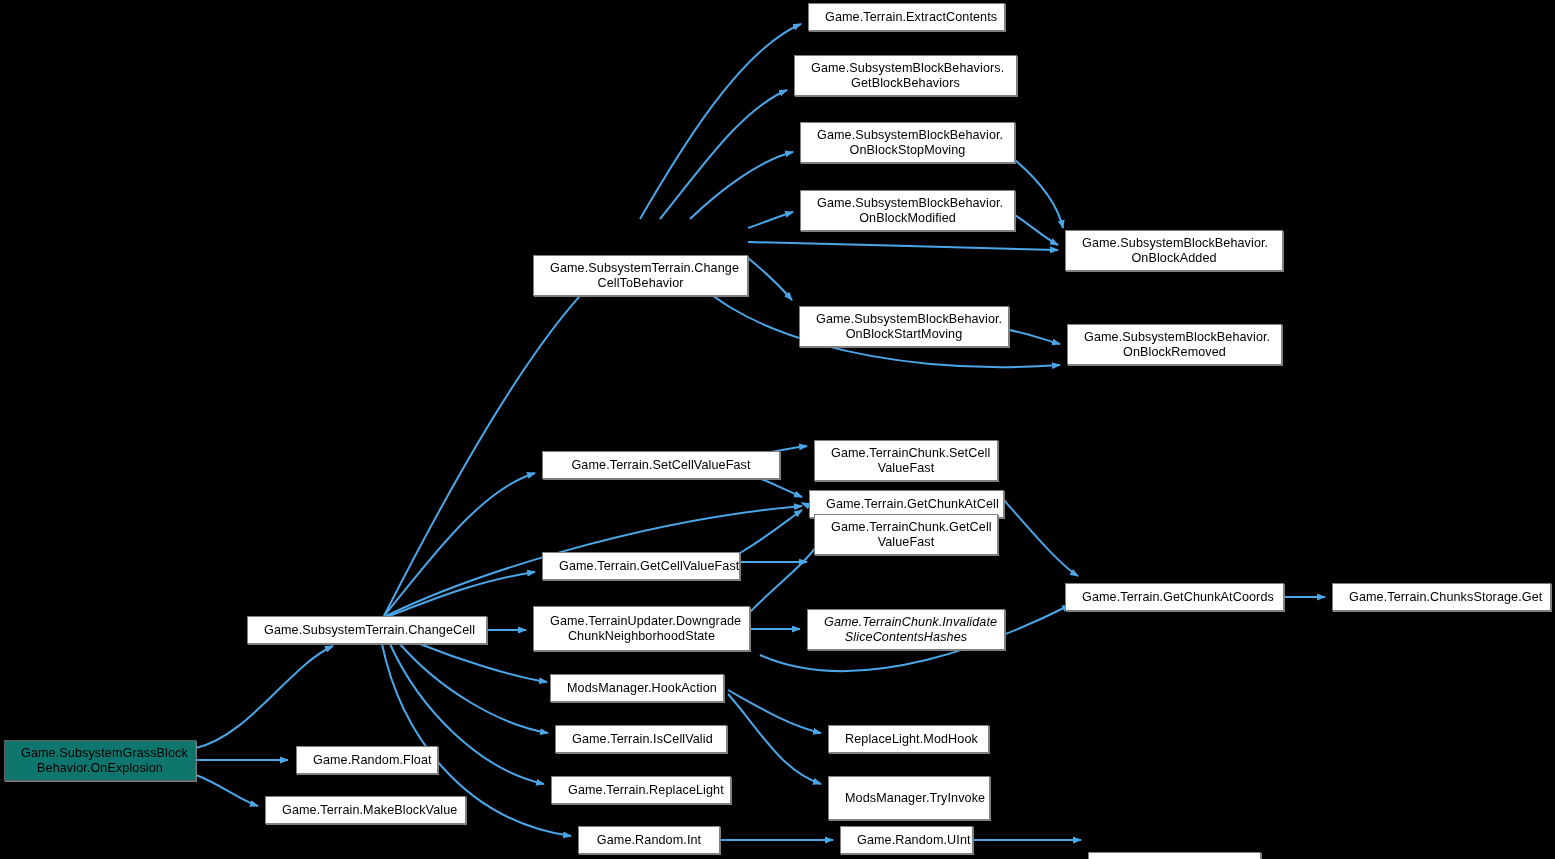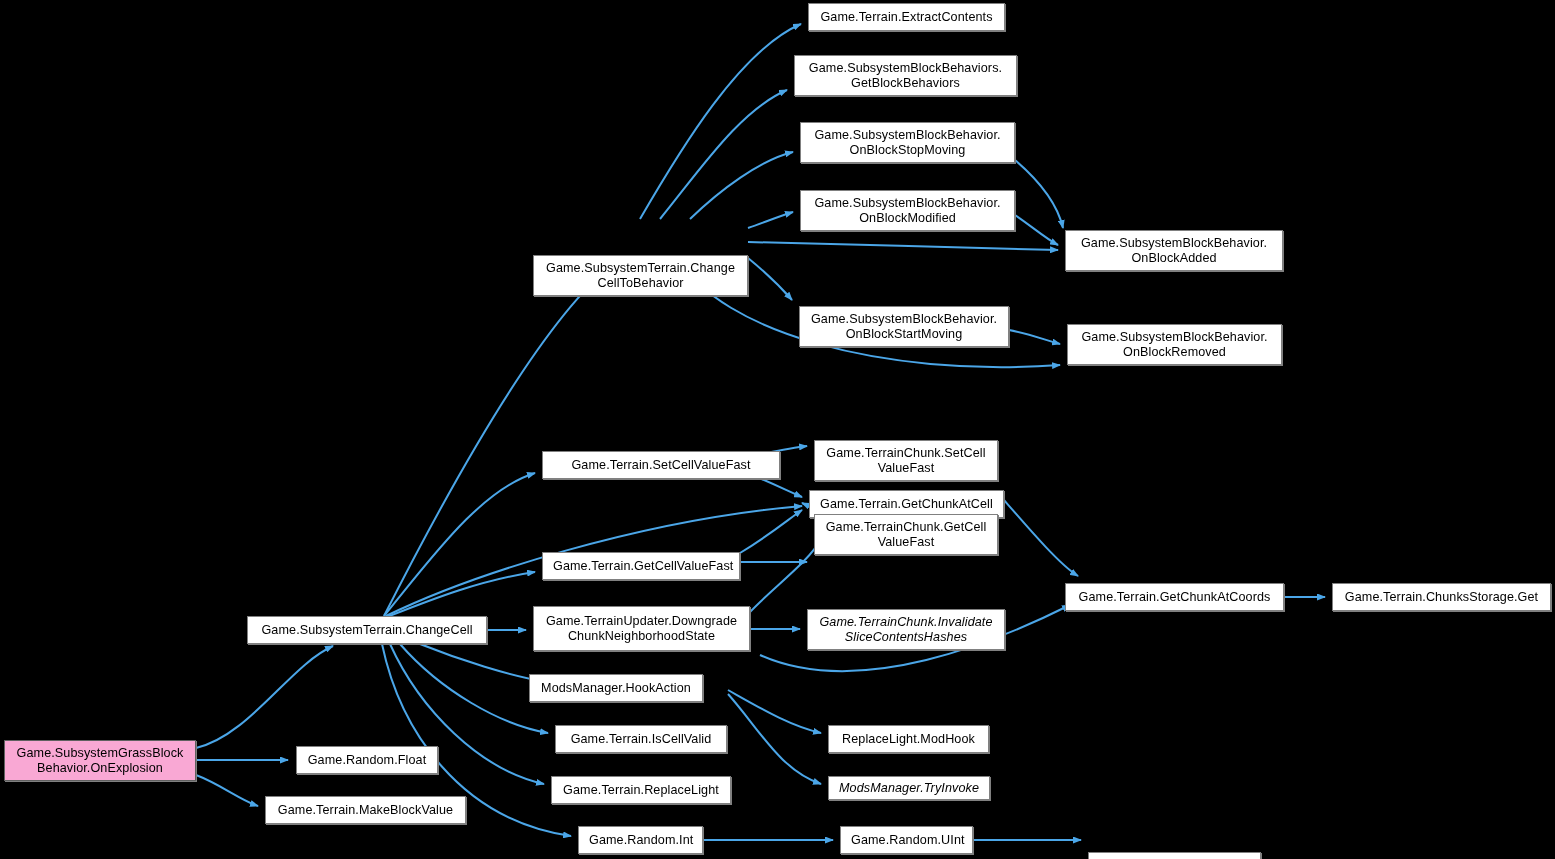--- a/index.html
+++ b/index.html
@@ -4,22 +4,22 @@
 <style>
   html,body{margin:0;padding:0;background:#000;}
   #stage{position:relative;width:1555px;height:859px;background:#000;overflow:hidden;
          font-family:"Liberation Sans", sans-serif;}
   #edges{position:absolute;left:0;top:0;width:1555px;height:859px;}
   .node{position:absolute;box-sizing:border-box;background:#ffffff;
         border:1px solid #808080;
         box-shadow:1px 1px 0 0 #808080;
         display:flex;align-items:center;justify-content:center;text-align:center;
         color:#000;font-size:12.6px;line-height:15px;letter-spacing:0.1px;
-        padding:0 10px;}
-  .node.current{background:#f9a8d4;border:1px solid #606060;text-align:center;}
+        padding:0 16px;}
+  .node.current{background:#0f766e;border:1px solid #606060;text-align:center;}
   .node span{display:block;width:100%;}
 </style>
 </head>
 <body>
 
 <div id="stage">
   <svg id="edges" viewBox="0 0 1555 859">
     <defs>
       <marker id="arrow" markerWidth="9" markerHeight="7" refX="8" refY="3.5" orient="auto" markerUnits="userSpaceOnUse">
         <path d="M0,0 L9,3.5 L0,7 z" fill="#4ba6e8"></path>
@@ -90,30 +90,30 @@
       </div>
       <div class="node" style="left: 542px; top: 552px; width: 198px; height: 28px;">
         <span>Game.Terrain.GetCellValueFast</span>
       </div>
       <div class="node" style="left: 533px; top: 606px; width: 217px; height: 45px;">
         <span>
           <span>Game.TerrainUpdater.Downgrade</span>
           <span>ChunkNeighborhoodState</span>
         </span>
       </div>
-      <div class="node" style="left: 529px; top: 674px; width: 174px; height: 28px;">
+      <div class="node" style="left: 550px; top: 674px; width: 174px; height: 28px;">
         <span>ModsManager.HookAction</span>
       </div>
       <div class="node" style="left: 555px; top: 725px; width: 172px; height: 28px;">
         <span>Game.Terrain.IsCellValid</span>
       </div>
       <div class="node" style="left: 551px; top: 776px; width: 180px; height: 28px;">
         <span>Game.Terrain.ReplaceLight</span>
       </div>
-      <div class="node" style="left: 578px; top: 826px; width: 125px; height: 28px;">
+      <div class="node" style="left: 578px; top: 826px; width: 142px; height: 28px;">
         <span>Game.Random.Int</span>
       </div>
       <div class="node" style="left: 808px; top: 3px; width: 197px; height: 28px;">
         <span>Game.Terrain.ExtractContents</span>
       </div>
       <div class="node" style="left: 794px; top: 55px; width: 223px; height: 41px;">
         <span>
           <span>Game.SubsystemBlockBehaviors.</span>
           <span>GetBlockBehaviors</span>
         </span>
@@ -165,21 +165,21 @@
       </div>
       <div class="node" style="left: 807px; top: 609px; width: 198px; height: 41px; font-style: italic;">
         <span>
           <span>Game.TerrainChunk.Invalidate</span>
           <span>SliceContentsHashes</span>
         </span>
       </div>
       <div class="node" style="left: 828px; top: 725px; width: 161px; height: 28px;">
         <span>ReplaceLight.ModHook</span>
       </div>
-      <div class="node" style="left: 828px; top: 776px; width: 162px; height: 24px; font-style: italic;">
+      <div class="node" style="left: 828px; top: 776px; width: 162px; height: 44px;">
         <span>ModsManager.TryInvoke</span>
       </div>
       <div class="node" style="left: 840px; top: 826px; width: 133px; height: 28px;">
         <span>Game.Random.UInt</span>
       </div>
       <div class="node" style="left: 1065px; top: 583px; width: 219px; height: 28px;">
         <span>Game.Terrain.GetChunkAtCoords</span>
       </div>
       <div class="node" style="left: 1332px; top: 583px; width: 219px; height: 28px; justify-content: flex-end;">
         <span>Game.Terrain.ChunksStorage.Get</span>

